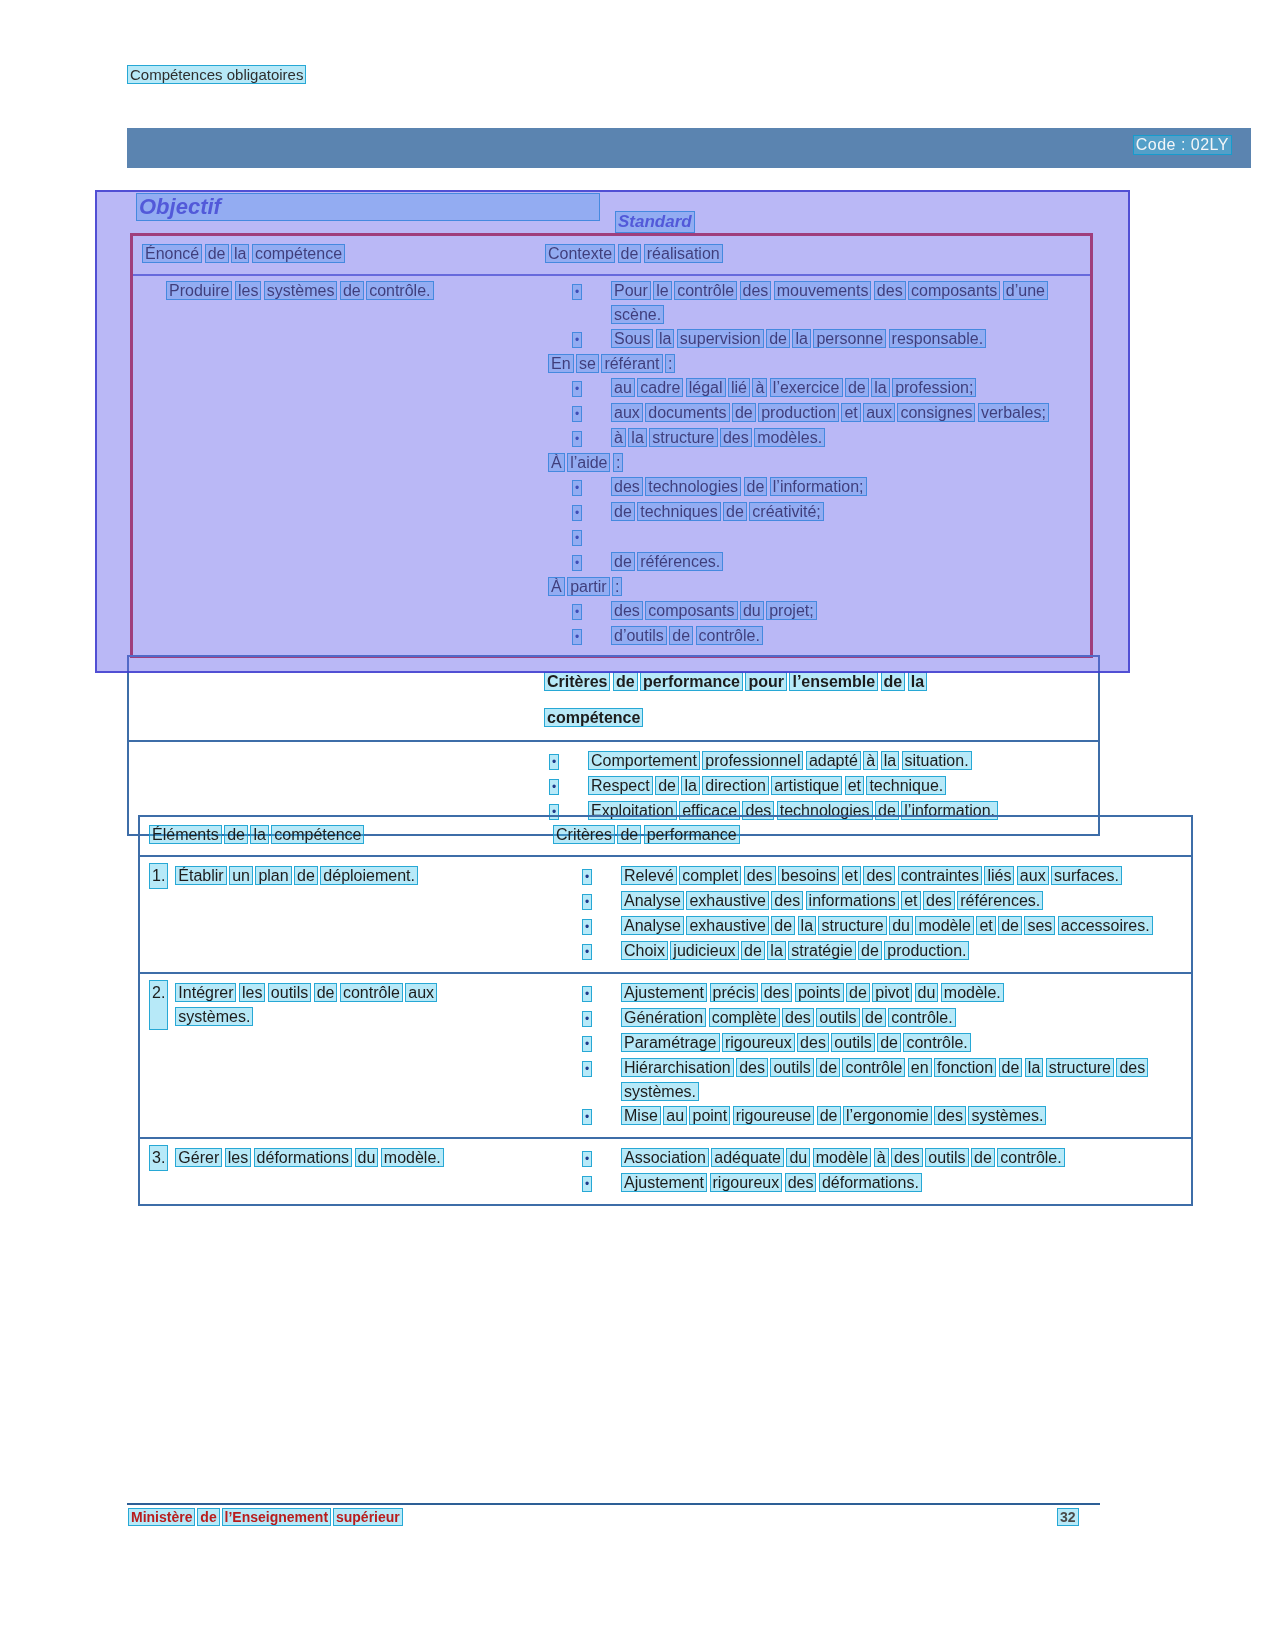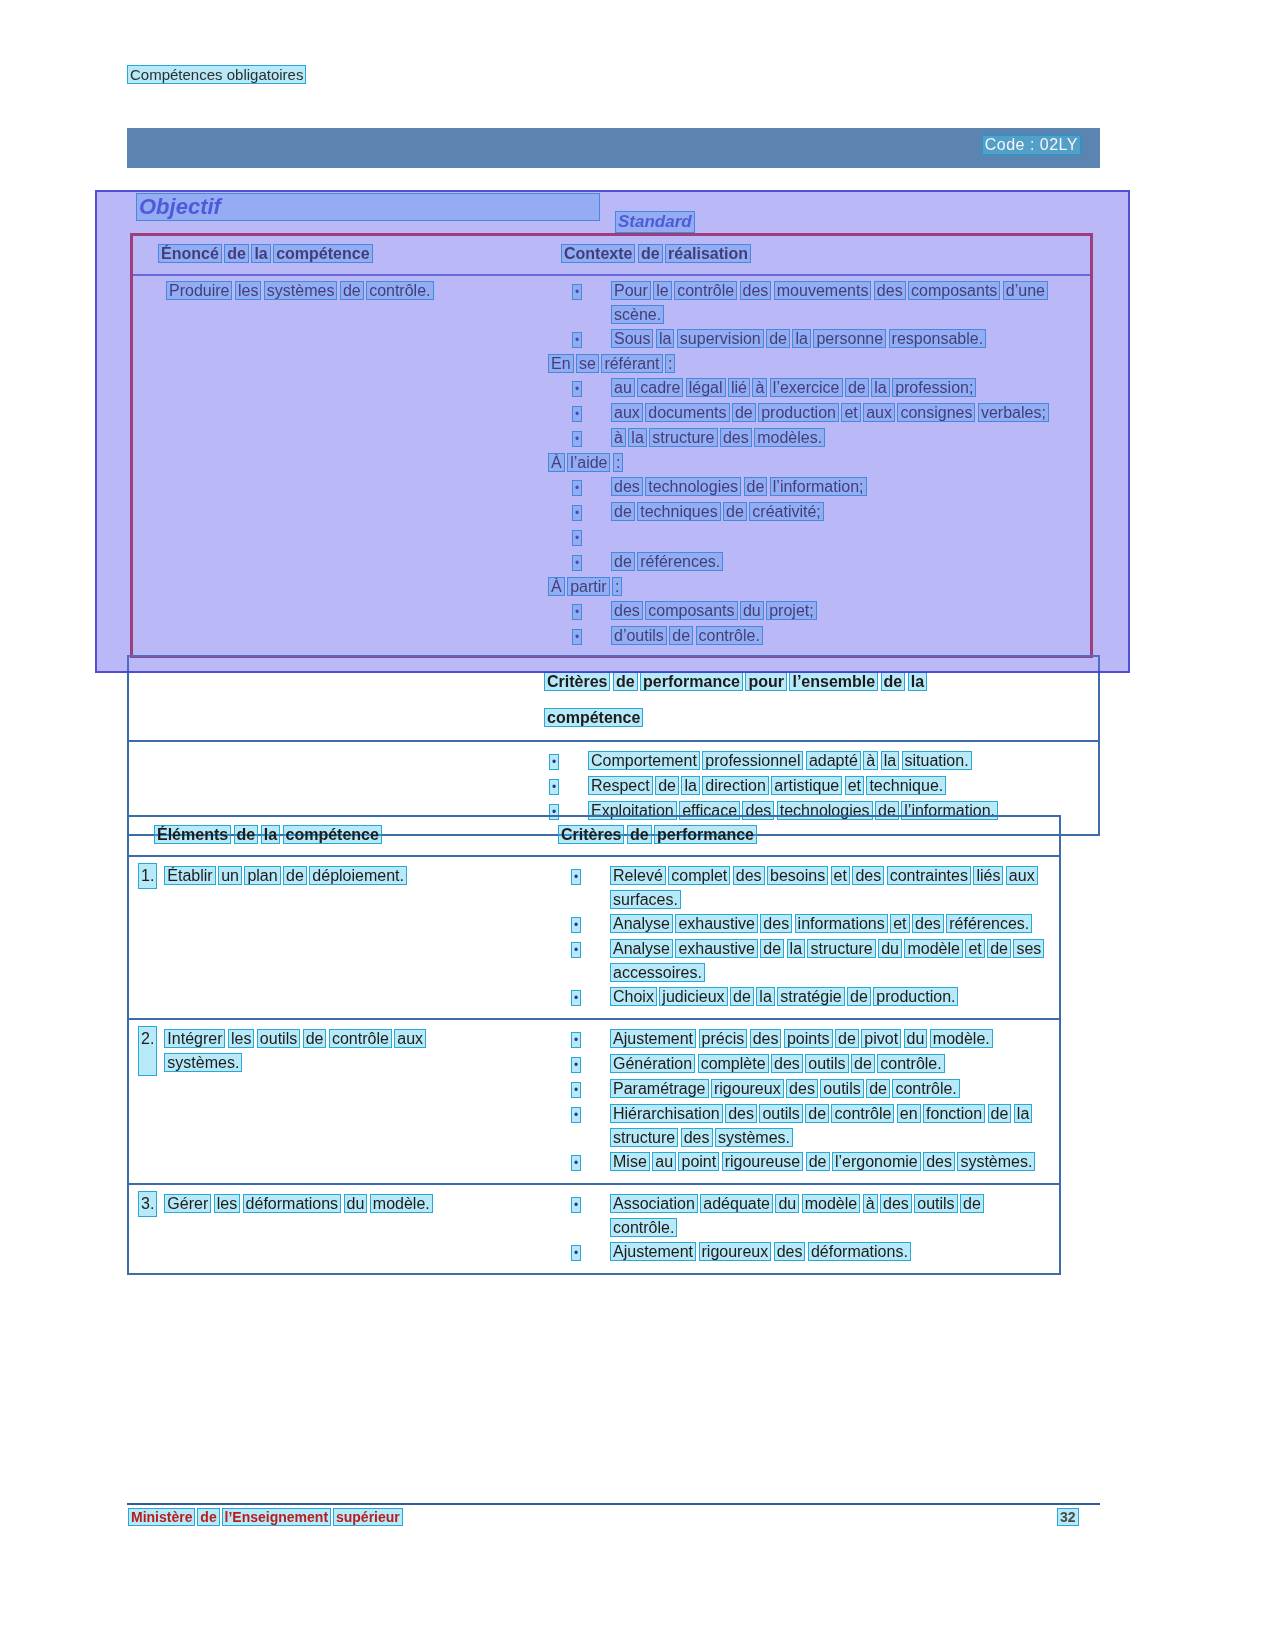--- a/index.html
+++ b/index.html
@@ -4,25 +4,25 @@
 <style>
   * { margin:0; padding:0; box-sizing:border-box; }
   html,body { background:#ffffff; }
   .page {
     position:relative; width:1275px; height:1651px; background:#ffffff;
     font-family:"Liberation Sans","DejaVu Sans",sans-serif;
     font-size:16px; color:#1c1c1c; overflow:hidden;
   }
   
   .hl { background:rgba(74,200,238,.40); outline:1px solid rgba(16,158,208,.9); padding:0 2px; }
-  .bold { font-weight:bold;margin-left:16px; }
+  .bold { font-weight:normal; }
 
   .note { position:absolute; left:128px; top:66px; font-size:15px; color:#2e2e2e; }
 
-  .topbar { position:absolute; left:127px; top:128px; width:973px; height:40px; background:#5b84b0; }
+  .topbar { position:absolute; left:127px; top:128px; width:1124px; height:40px; background:#5b84b0; }
   .code { position:absolute; right:20px; top:8px; font-size:16px; color:#f4f6f8; letter-spacing:.5px; }
 
   .obj { position:absolute; left:137px; top:194px; width:462px; font-size:22px; font-style:italic; font-weight:bold; color:#3f51c9; }
   .std { position:absolute; left:616px; top:212px; font-size:17px; font-style:italic; font-weight:bold; color:#3f51c9; }
 
   .overlay {
     position:absolute; left:95px; top:190px; width:1035px; height:483px;
     background:rgba(105,100,236,.46); border:2px solid rgba(62,60,206,.85);
     z-index:30; pointer-events:none;
   }
@@ -40,21 +40,21 @@
   .marker { font-size:12px; color:#1f3a8a; }
   .plain { padding-left:11px; }
   .txt { flex:1; }
 
   .table2 { position:absolute; left:127px; top:655px; width:973px; border:2px solid #3d6da8; }
   .t2-header { min-height:60px; padding:7px 10px 4px 416px; border-bottom:2px solid #3d6da8; }
   .t2-htext { width:458px; font-weight:bold; line-height:36px; }
   .t2-body { padding:7px 0 10px; }
   .t2-body .line { padding-left:410px; }
 
-  .table3 { position:absolute; left:127px; top:815px; width:934px; border:2px solid #3d6da8; }
+  .table3 { position:absolute; left:138px; top:815px; width:1055px; border:2px solid #3d6da8; }
   .t3-header { display:flex; height:40px; padding-top:9px; border-bottom:2px solid #3d6da8; }
   .t3-hleft { flex:0 0 408px; padding-left:10px; }
   .t3-hright { flex:1; padding-left:6px; }
   .t3-row { display:flex; padding:7px 0 8px; }
   .t3-row + .t3-row { border-top:2px solid #3d6da8; }
   .t3-left { flex:0 0 408px; padding-left:10px; padding-right:24px; }
   .t3-right { flex:1; padding-right:10px; }
   .elem { display:flex; line-height:24px; }
   .num { margin-right:9px; }
   .etxt { flex:1; max-width:332px; }

